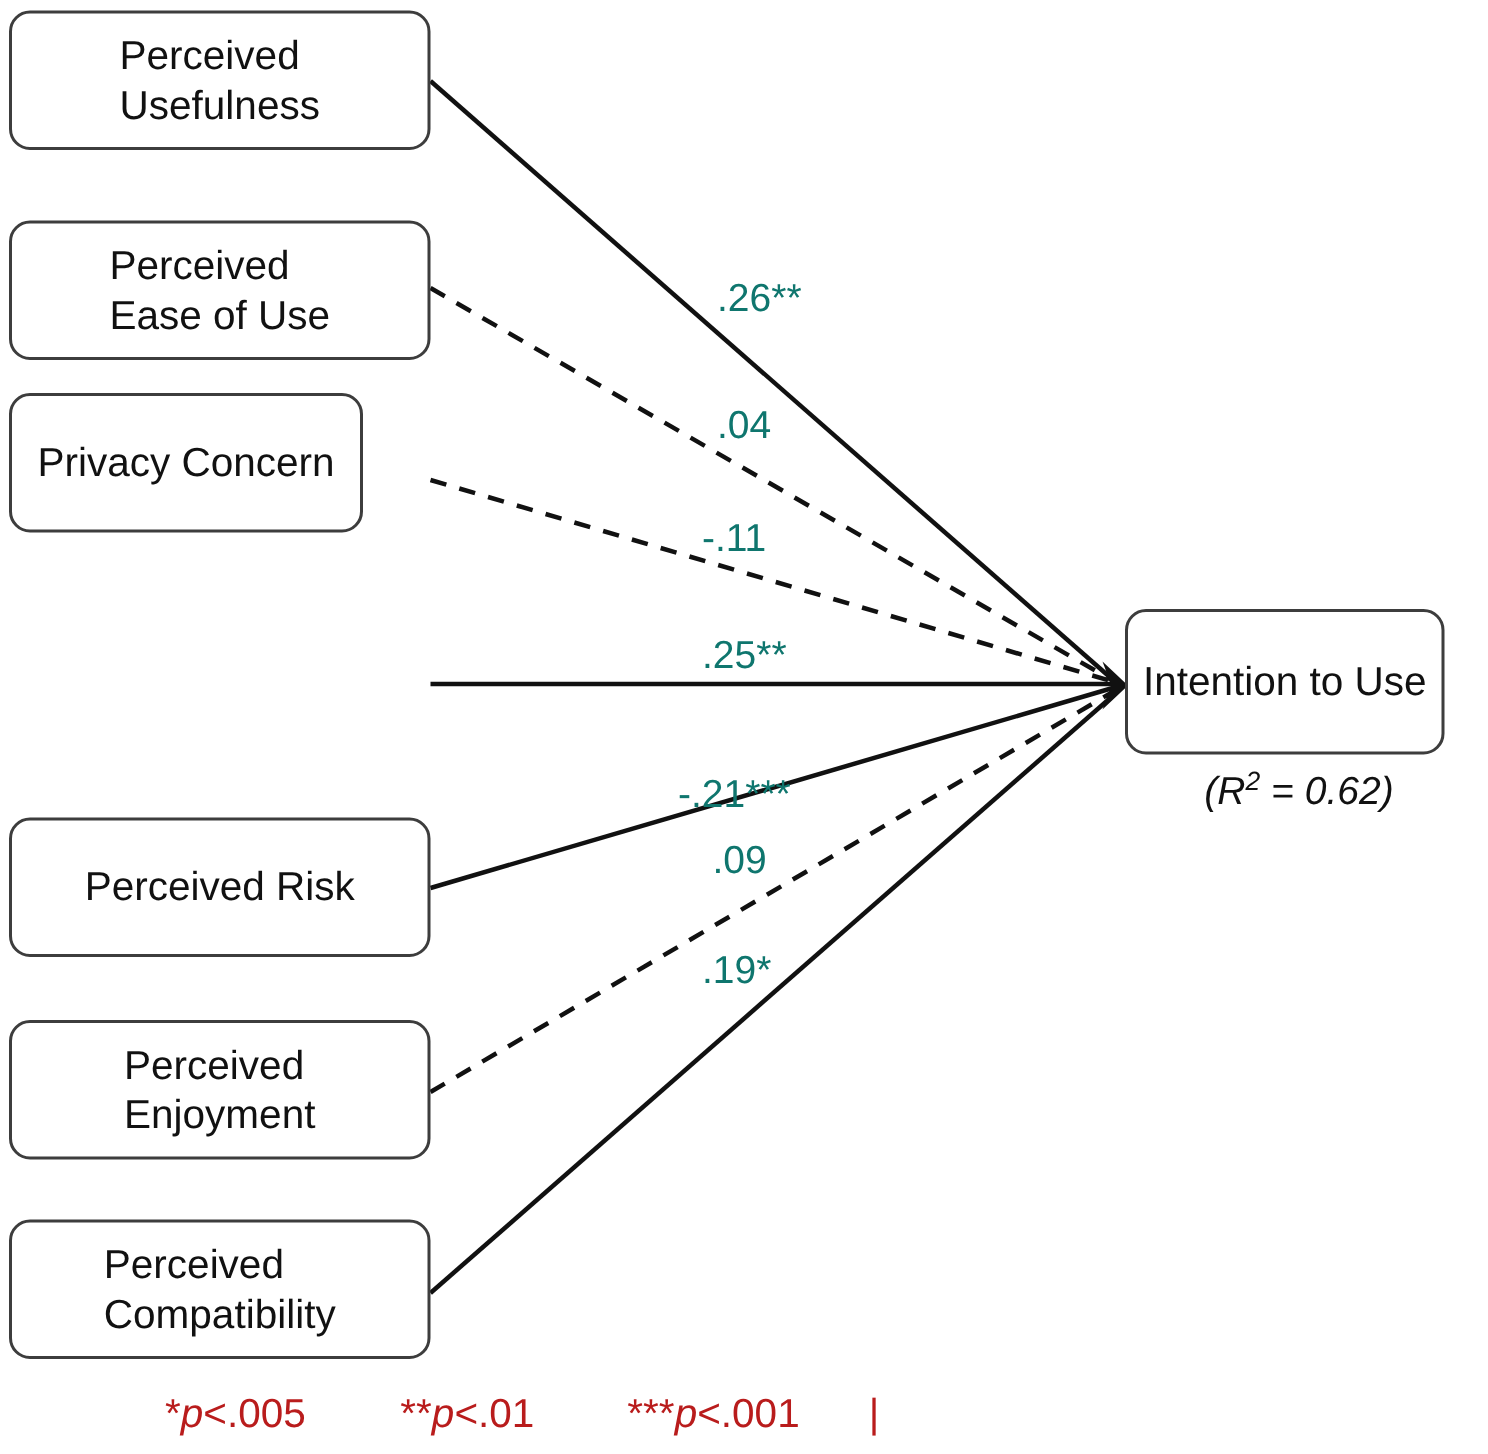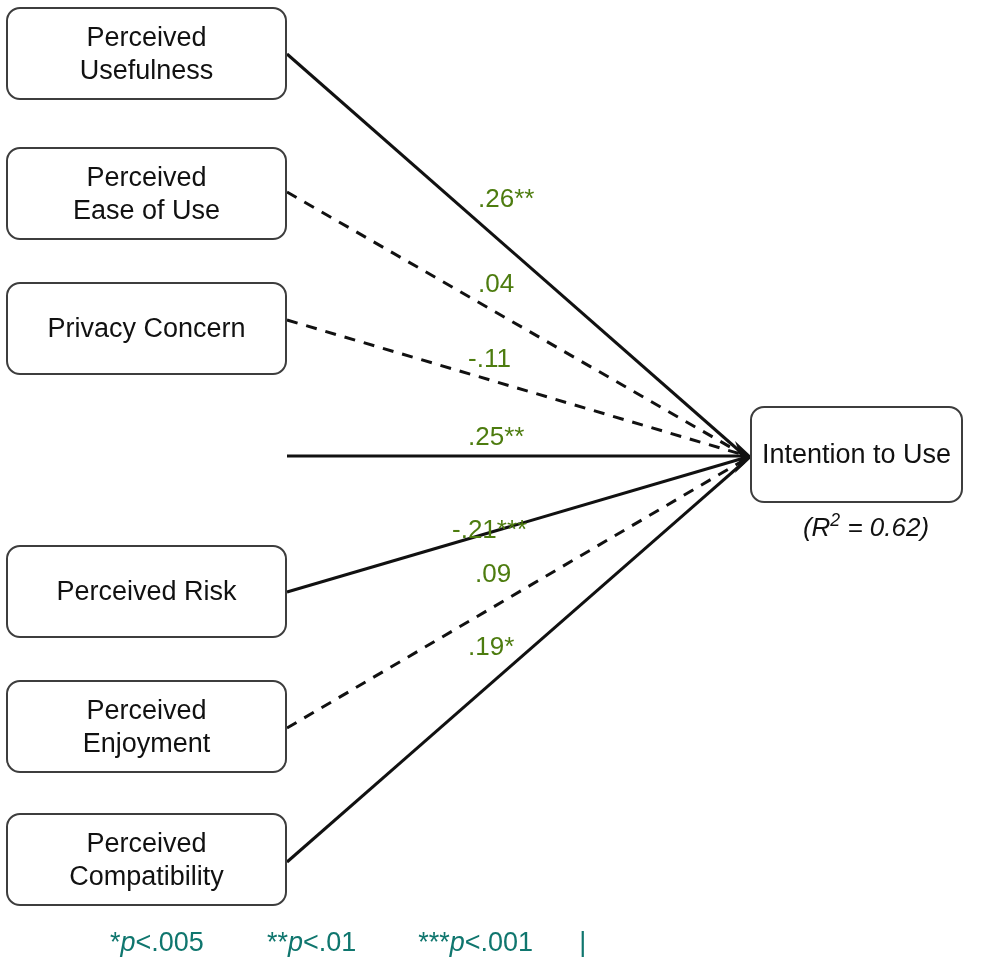--- a/index.html
+++ b/index.html
@@ -29,34 +29,34 @@
   }
   .node-box {
     position: absolute;
     box-sizing: border-box;
     border: 2.5px solid #3d3d3d;
     border-radius: 14px;
     background: #ffffff;
     display: flex;
     align-items: center;
     justify-content: center;
-    text-align: center;
+    text-align: left;
     font-size: 27px;
     line-height: 1.22;
     color: #111111;
     padding: 2px 8px;
   }
   .node-label {
     display: block;
     white-space: pre-line;
   }
   .path-label {
     position: absolute;
     font-size: 26px;
-    color: #4d7c0f;
+    color: #0f766e;
     white-space: nowrap;
     line-height: 1;
   }
   .r2-note {
     position: absolute;
     font-size: 26px;
     color: #111111;
     white-space: nowrap;
     text-align: center;
     font-style: italic;
@@ -68,21 +68,21 @@
   }
   #legend-row {
     position: absolute;
     left: 0;
     top: 916px;
     width: 992px;
     height: 53px;
     display: flex;
     align-items: center;
     font-size: 27px;
-    color: #0f766e;
+    color: #b91c1c;
   }
   .legend-item {
     white-space: nowrap;
   }
   .legend-item i {
     font-style: italic;
   }
   .legend-sep {
     white-space: nowrap;
   }
@@ -124,21 +124,21 @@
   <div class="node-box" id="box-0" style="left:6px; top:7px; width:281px; height:93px;">
     <span class="node-label">Perceived
 Usefulness</span>
   </div>
 
   <div class="node-box" id="box-1" style="left:6px; top:147px; width:281px; height:93px;">
     <span class="node-label">Perceived
 Ease of Use</span>
   </div>
 
-  <div class="node-box" id="box-2" style="left:6px; top:282px; width:281px; height:93px;">
+  <div class="node-box" id="box-2" style="left:6px; top:262px; width:236px; height:93px;">
     <span class="node-label">Privacy Concern</span>
   </div>
 
 
   <div class="node-box" id="box-4" style="left:6px; top:545px; width:281px; height:93px;">
     <span class="node-label">Perceived Risk</span>
   </div>
 
   <div class="node-box" id="box-5" style="left:6px; top:680px; width:281px; height:93px;">
     <span class="node-label">Perceived

